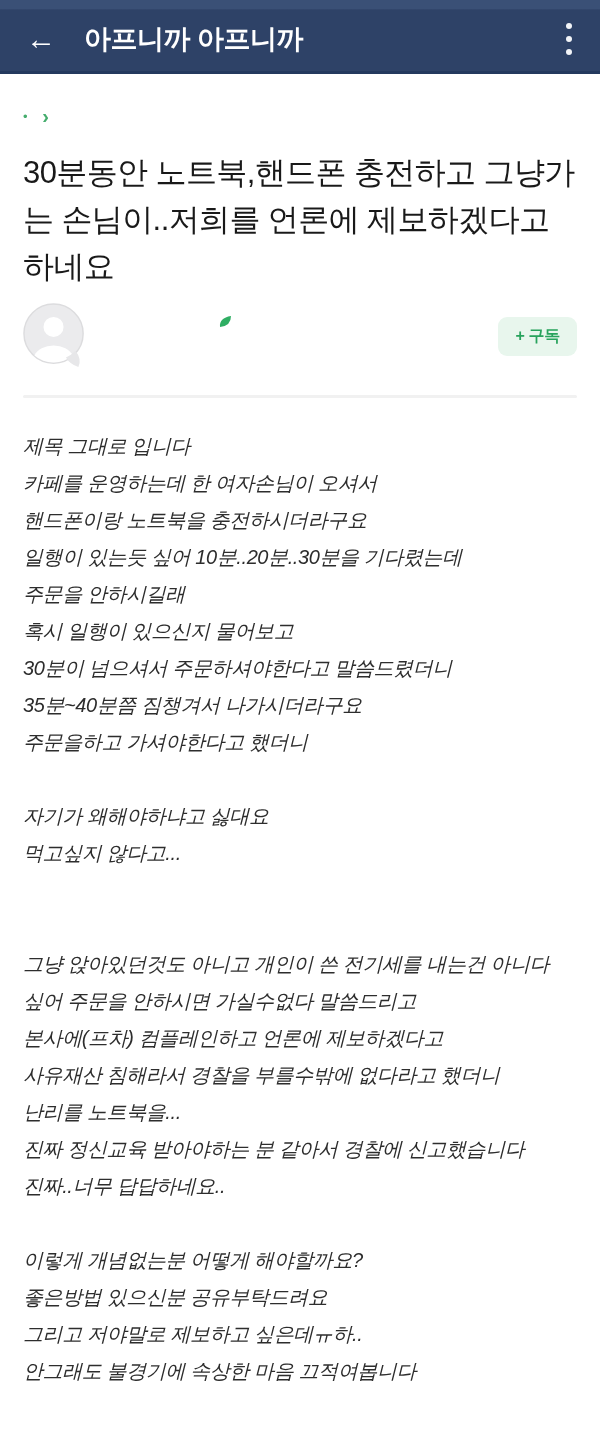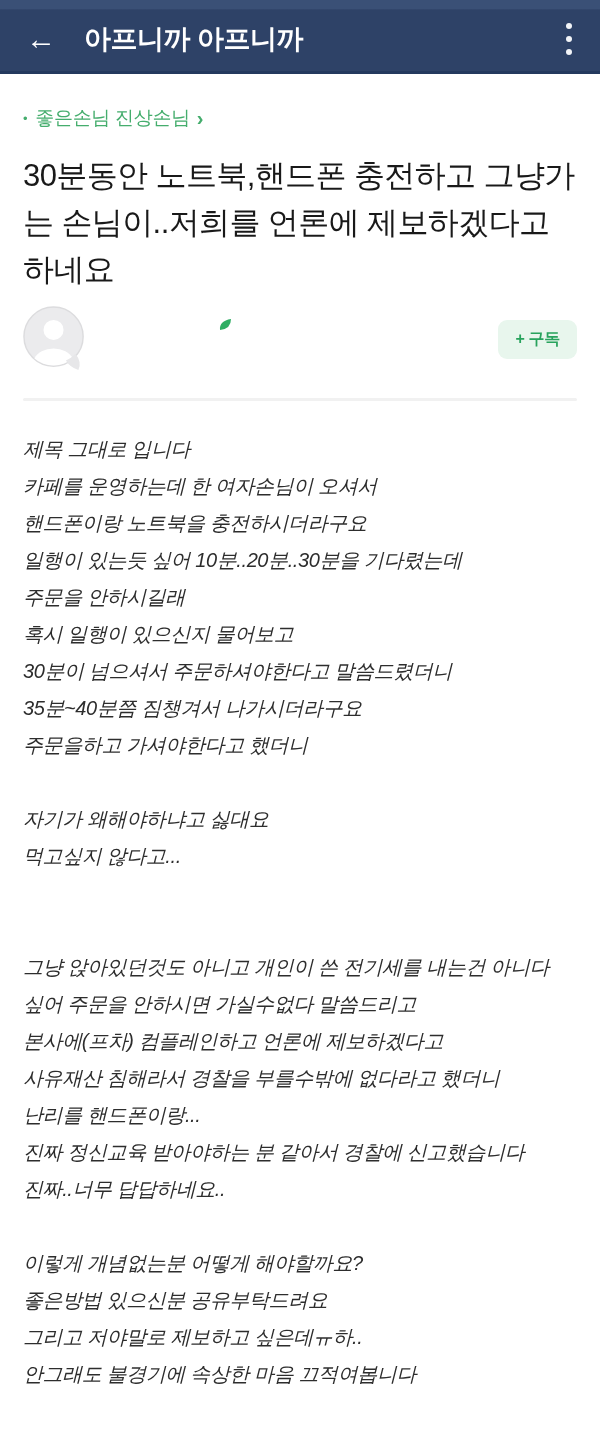--- a/index.html
+++ b/index.html
@@ -156,21 +156,20 @@
         <span class="dot"></span>
         <span class="dot"></span>
     </span>
   </button>
 </header>
 
 <main class="content">
 
   <div class="breadcrumb">
     <span class="bullet">•</span>
-    <span>좋은손님 진상손님</span>
     <span class="chevron">›</span>
   </div>
 
   <h1 class="post-title">30분동안 노트북,핸드폰 충전하고 그냥가는 손님이..저희를 언론에 제보하겠다고 하네요</h1>
 
   <div class="author-row">
     <span class="avatar">
       <svg viewBox="0 0 66 69" width="63" height="66" aria-hidden="true">
         <circle cx="32" cy="32" r="31" fill="#ebebed"></circle>
         <circle cx="32" cy="32" r="31" fill="none" stroke="#dcdcde" stroke-width="1.5"></circle>
@@ -203,21 +202,21 @@
       <div class="body-line">주문을하고 가셔야한다고 했더니</div>
       <div class="body-line"></div>
       <div class="body-line">자기가 왜해야하냐고 싫대요</div>
       <div class="body-line">먹고싶지 않다고...</div>
       <div class="body-line"></div>
       <div class="body-line"></div>
       <div class="body-line">그냥 앉아있던것도 아니고 개인이 쓴 전기세를 내는건 아니다</div>
       <div class="body-line">싶어 주문을 안하시면 가실수없다 말씀드리고</div>
       <div class="body-line">본사에(프차) 컴플레인하고 언론에 제보하겠다고</div>
       <div class="body-line">사유재산 침해라서 경찰을 부를수밖에 없다라고 했더니</div>
-      <div class="body-line">난리를 핸드폰이랑...</div>
+      <div class="body-line">난리를 노트북을...</div>
       <div class="body-line">진짜 정신교육 받아야하는 분 같아서 경찰에 신고했습니다</div>
       <div class="body-line">진짜..너무 답답하네요..</div>
       <div class="body-line"></div>
       <div class="body-line">이렇게 개념없는분 어떻게 해야할까요?</div>
       <div class="body-line">좋은방법 있으신분 공유부탁드려요</div>
       <div class="body-line">그리고 저야말로 제보하고 싶은데ㅠ하..</div>
       <div class="body-line">안그래도 불경기에 속상한 마음 끄적여봅니다</div>
     </article>
 
 </main>

